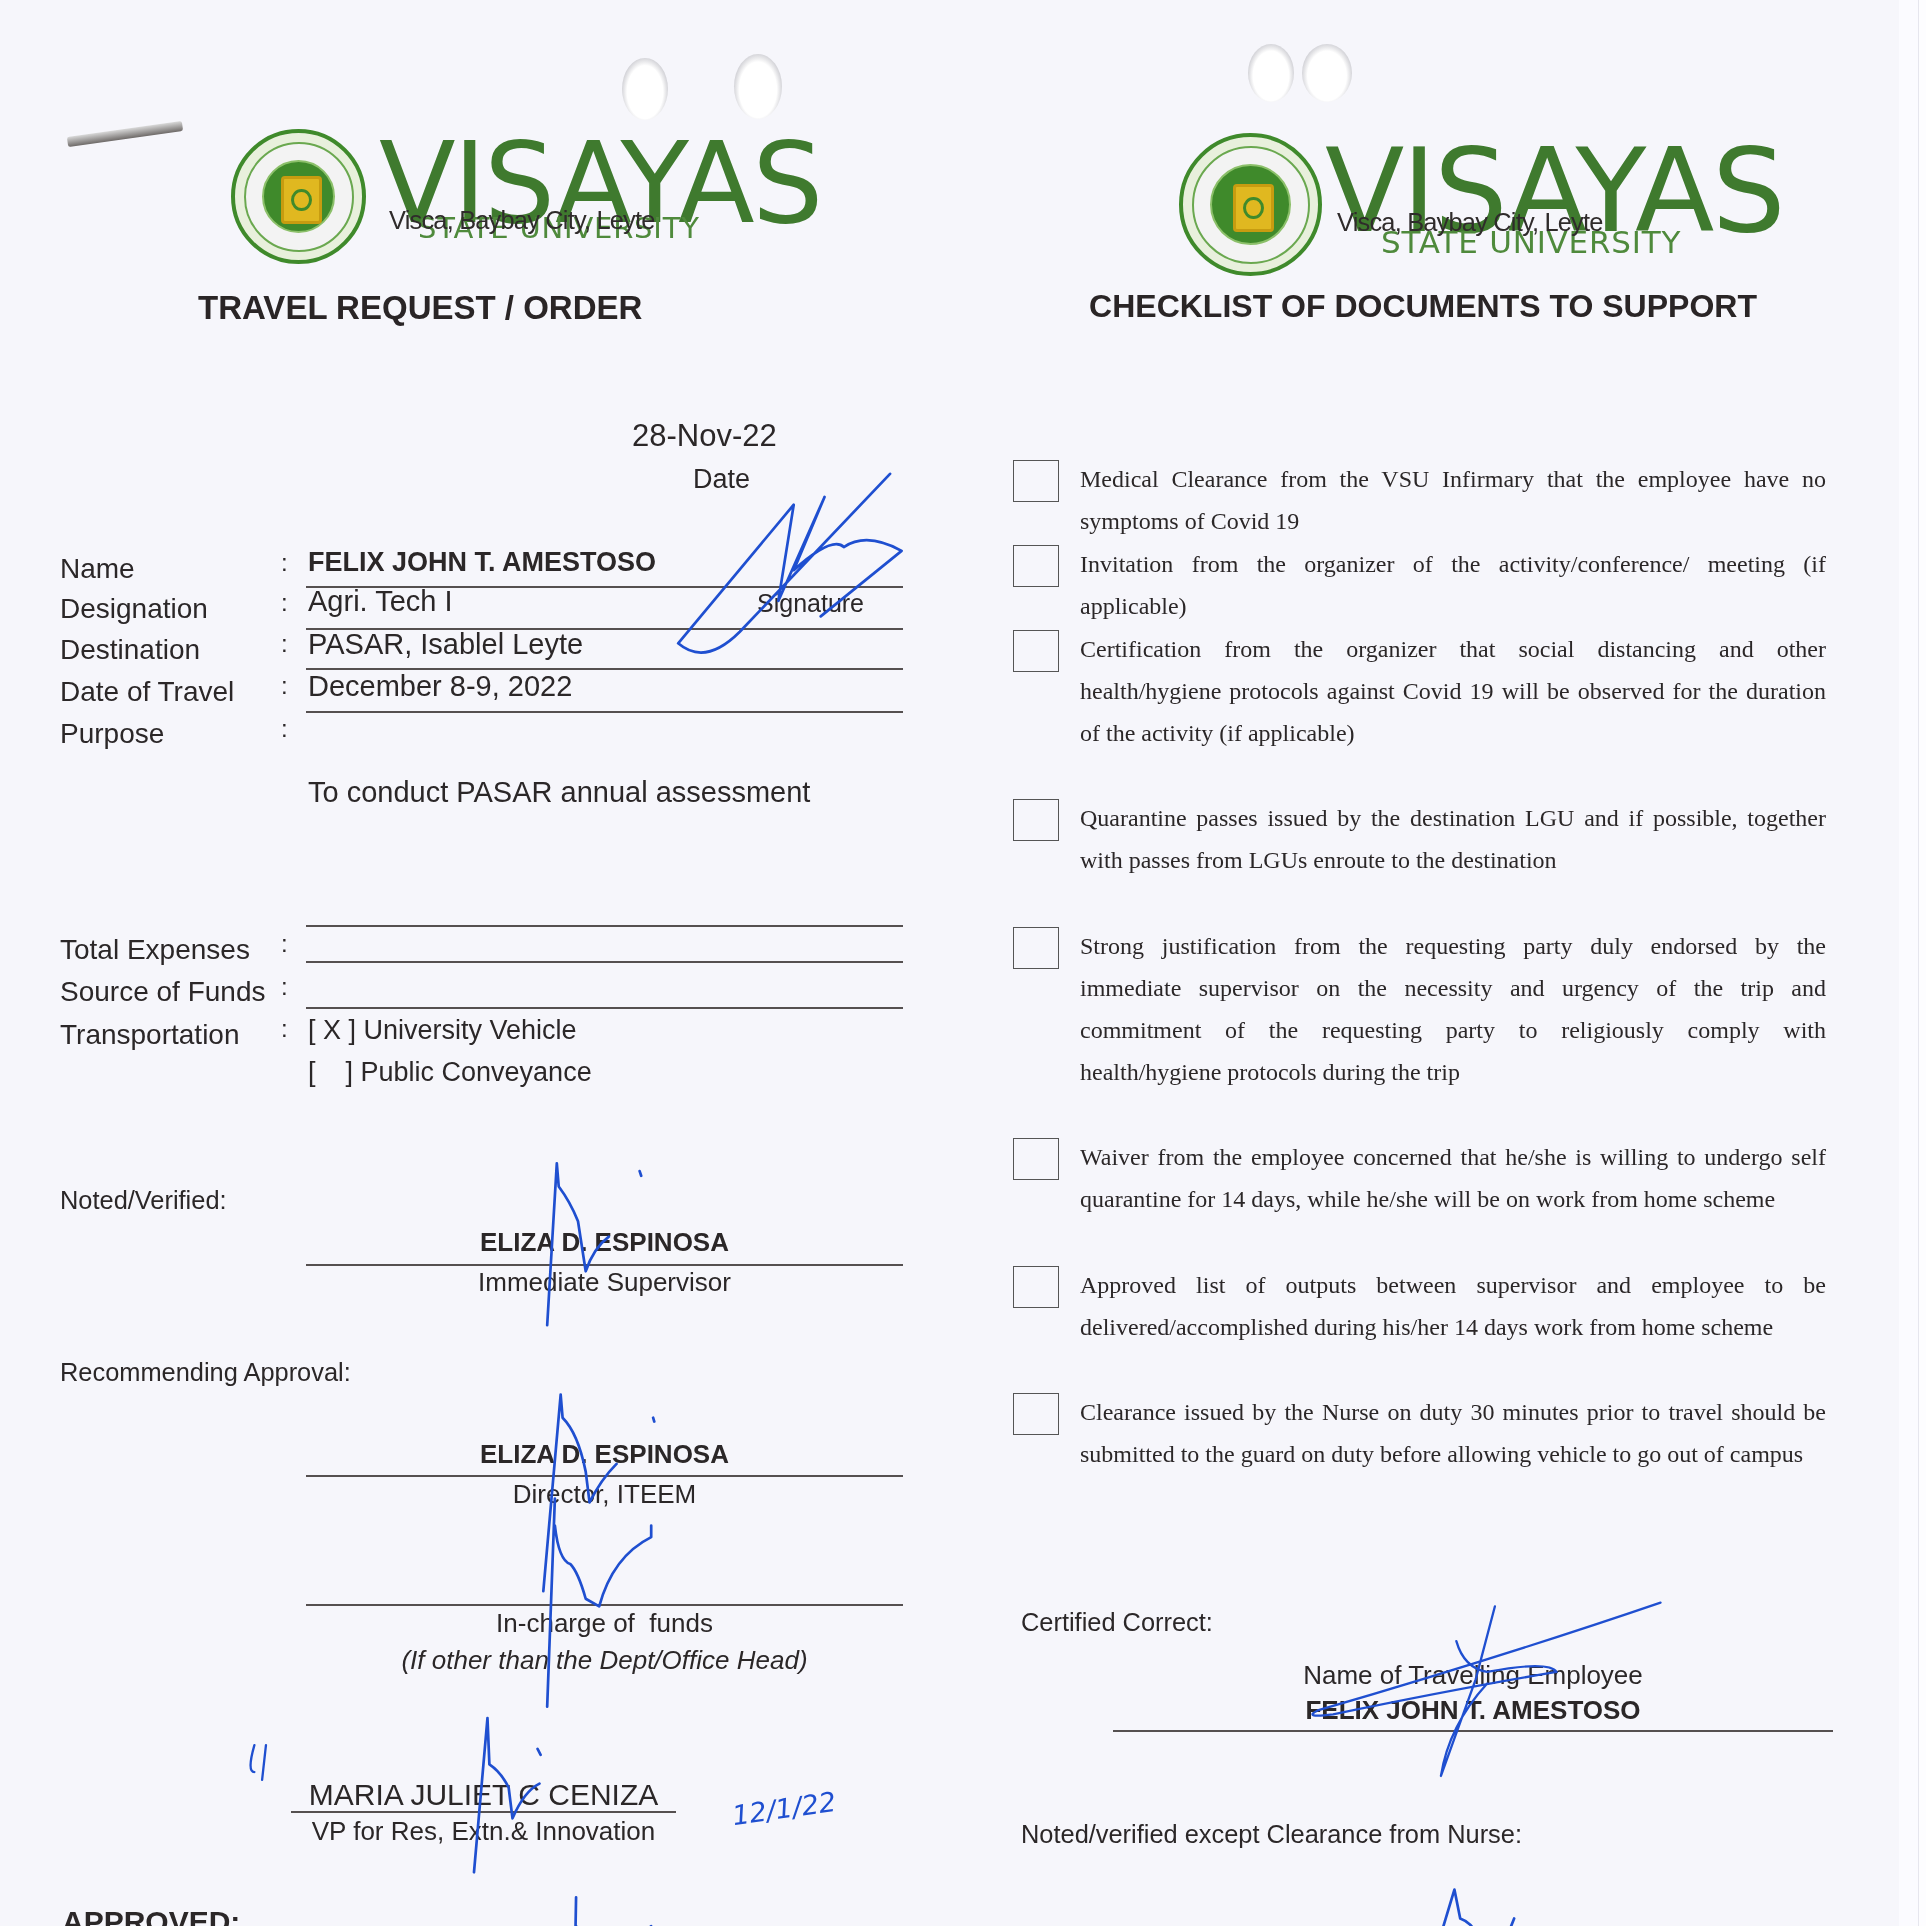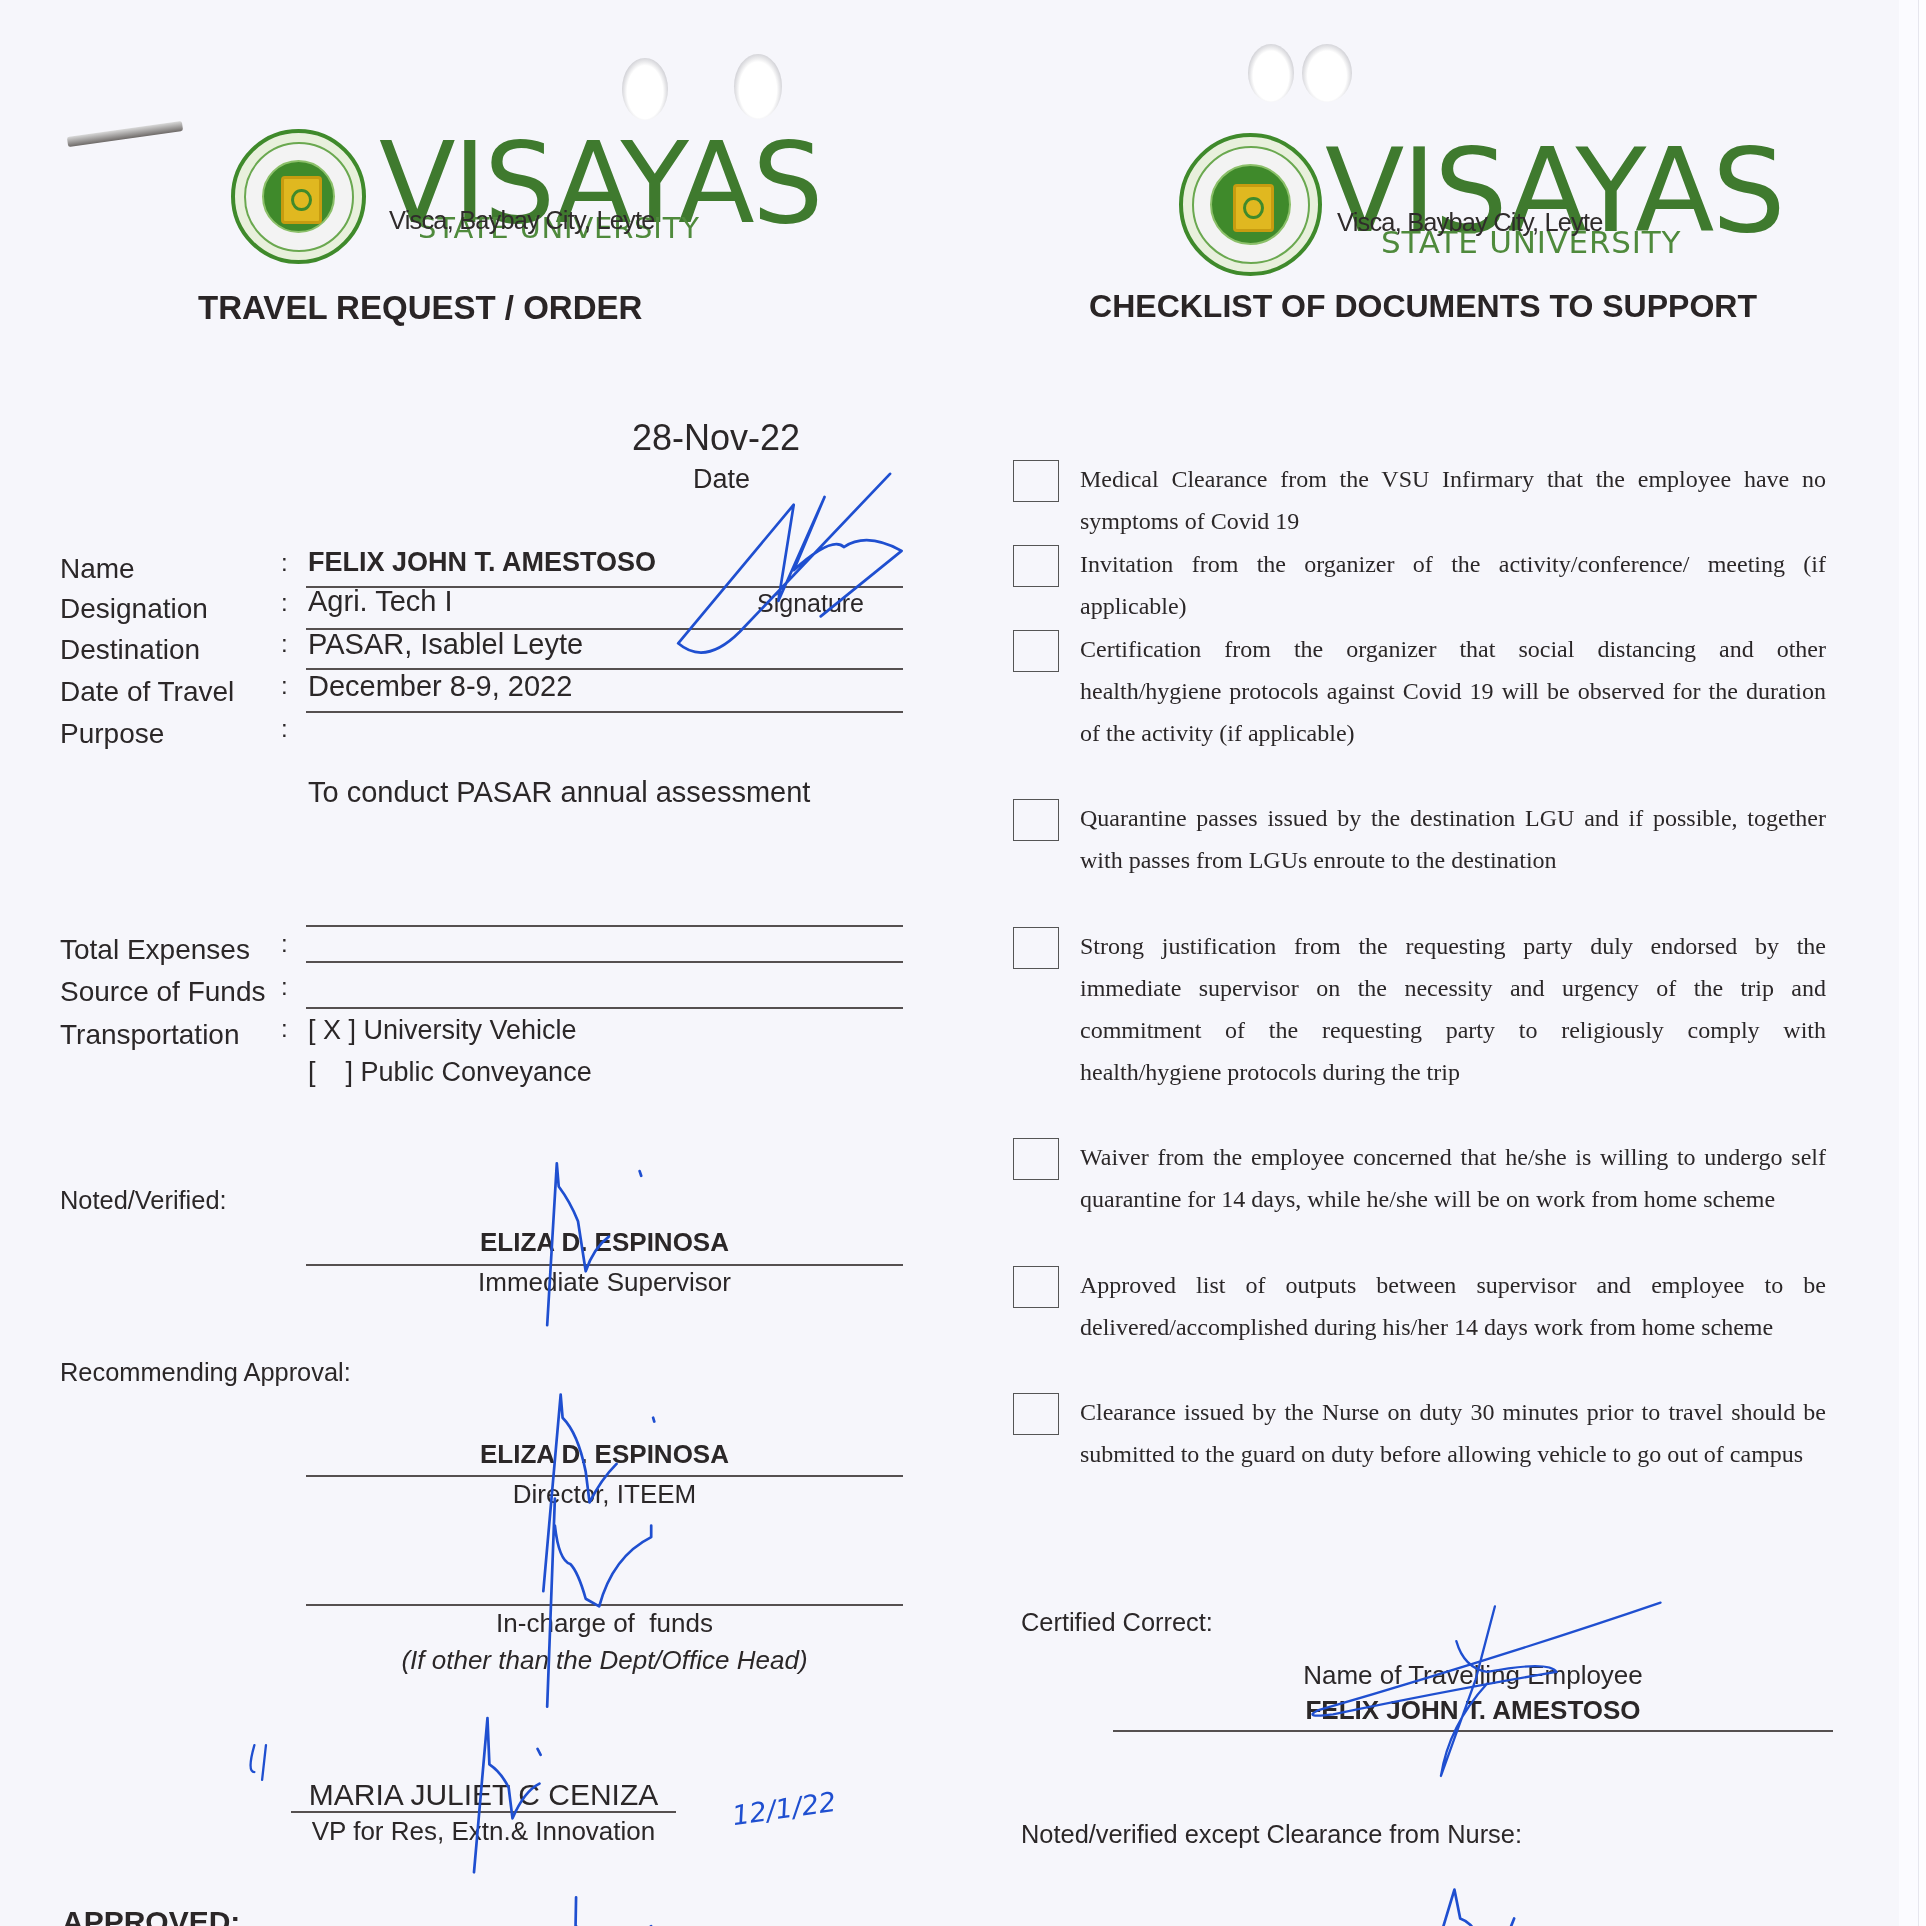--- a/index.html
+++ b/index.html
@@ -61,21 +61,21 @@
     <div class="core"></div>
     <div class="sq"></div>
   </div>
   <div class="wordmark" style="left:379px; top:127px; font-size:112px;">VISAYAS</div>
   <div class="wordmark-sub" style="left:418px; top:214px; font-size:29px;">STATE UNIVERSITY</div>
   <div class="address" style="left:389px; top:208px; font-size:25.4px;">Visca, Baybay City, Leyte</div>
 </div>
 
 <div class="title" style="left:198px; top:291px;">TRAVEL REQUEST / ORDER</div>
 
-<div class="value" style="left:632px; top:420px; font-size:36px;">28-Nov-22</div>
+<div class="value" style="left:632px; top:420px; font-size:31px;">28-Nov-22</div>
 <div class="label" style="left:693px; top:466px; font-size:27px;">Date</div>
 
 <div class="label" style="left:60px; top:555px;">Name</div>
 <div class="colon" style="left:281px; top:551px;">:</div>
 <div class="value bold" style="left:308px; top:549px;">FELIX JOHN T. AMESTOSO</div>
 <div class="rule" style="left:306px; top:586px; width:597px;"></div>
 <div class="label" style="left:757px; top:591px; font-size:25px;">Signature</div>
 
 <div class="label" style="left:60px; top:595px;">Designation</div>
 <div class="colon" style="left:281px; top:591px;">:</div>

